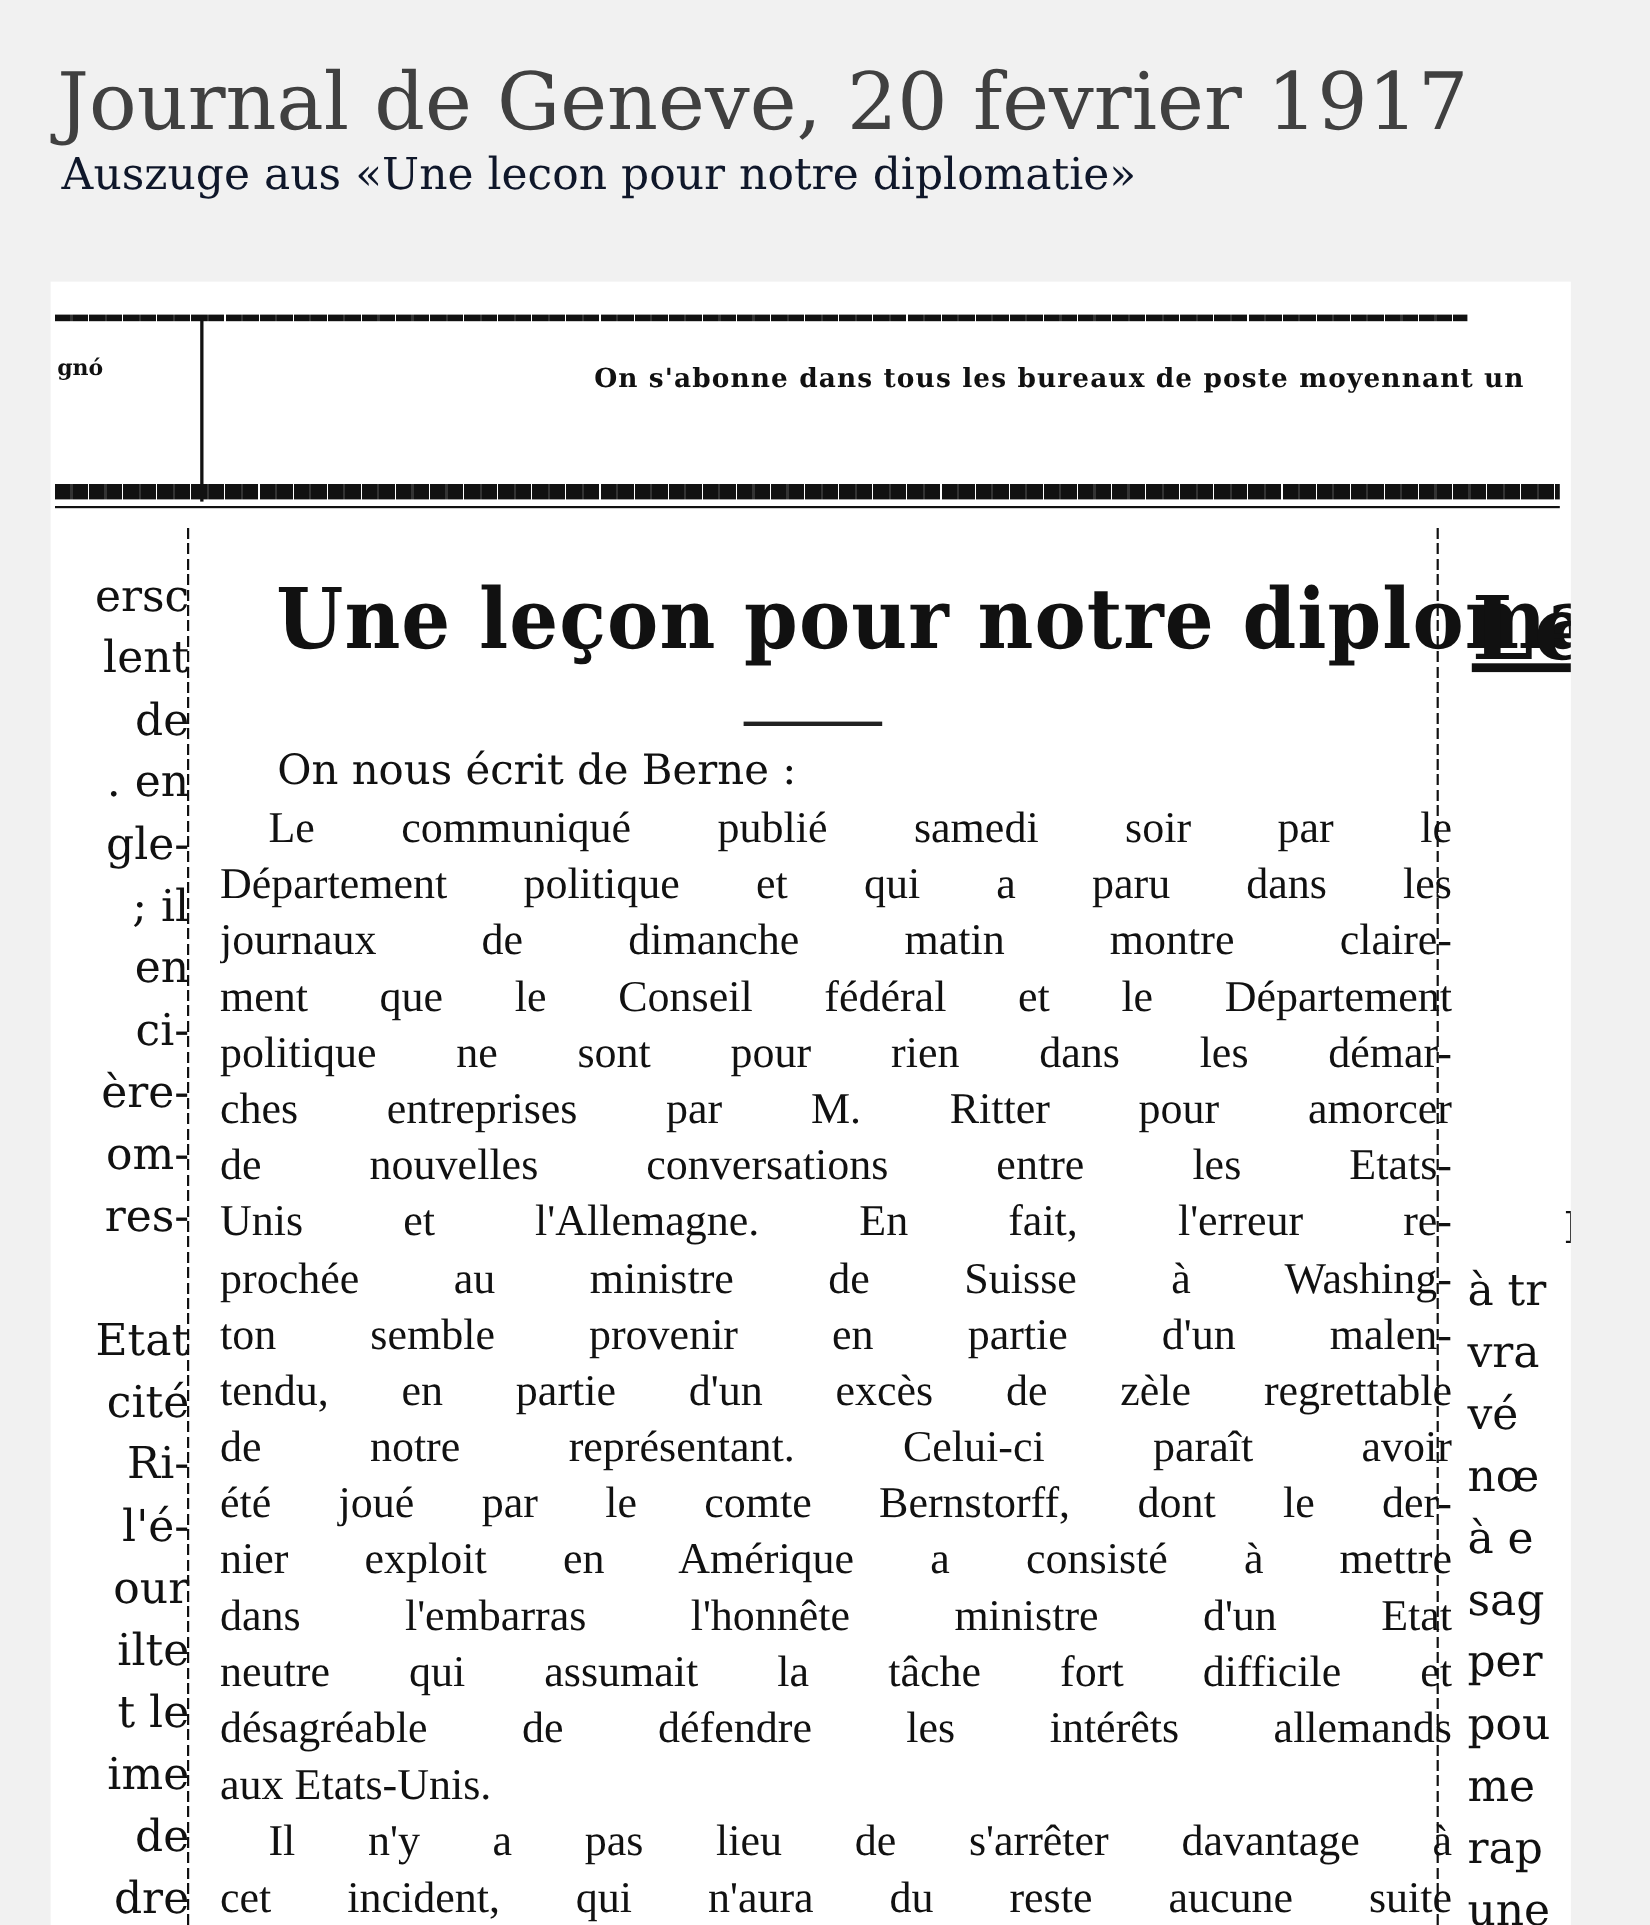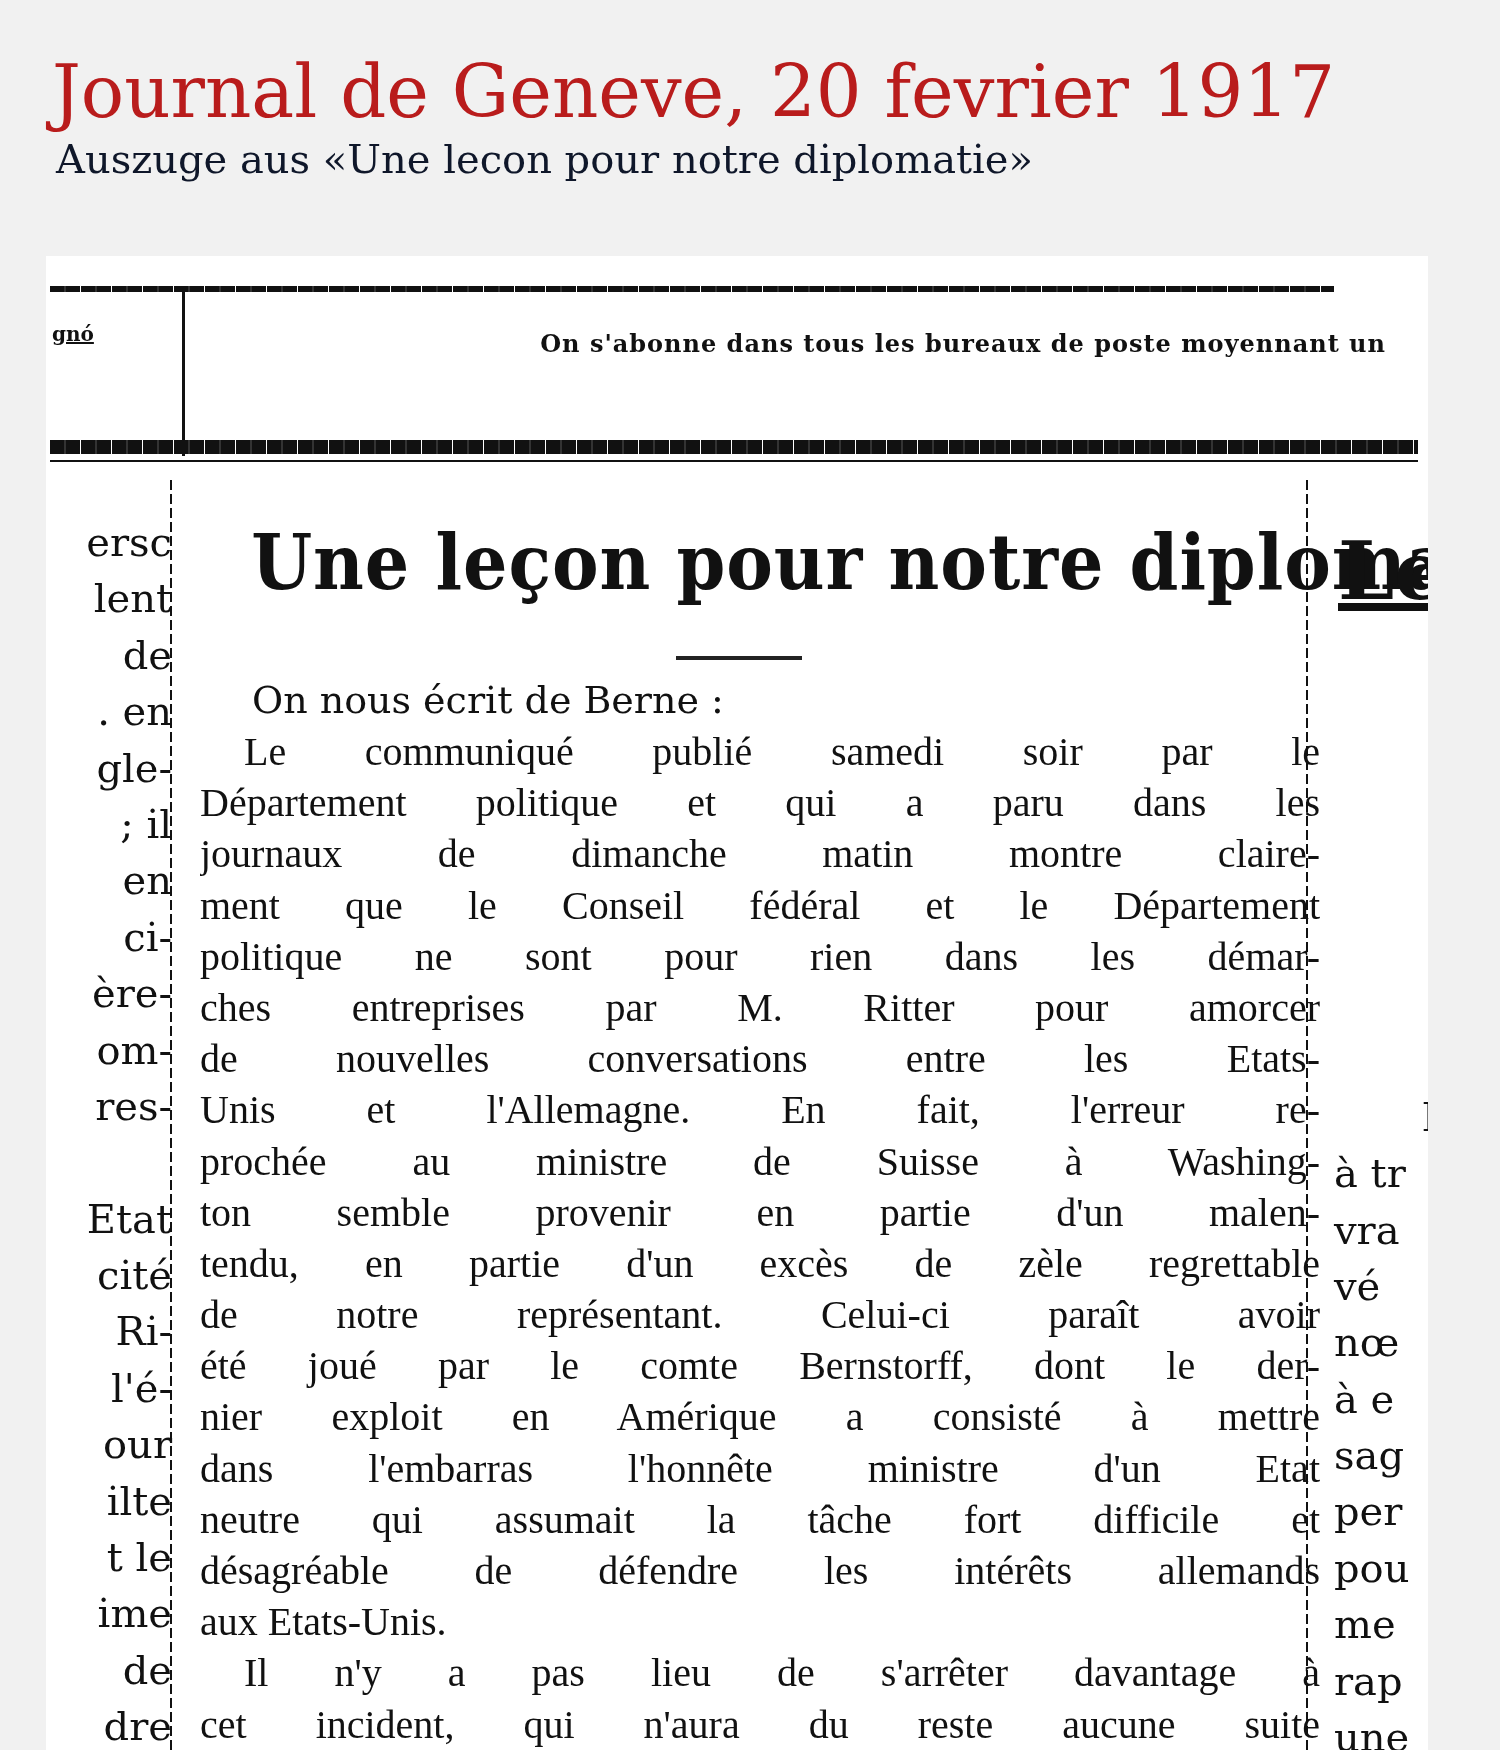--- a/index.html
+++ b/index.html
@@ -4,41 +4,41 @@
 <style>
   html, body { margin:0; padding:0; }
   body {
     width:1500px; height:1750px; overflow:hidden;
     background:#f1f1f1; position:relative;
     font-family:"DejaVu Serif", serif;
   }
   .page-title {
     position:absolute; left:52px; top:48px;
     font-family:"DejaVu Serif", serif; font-size:72px; line-height:88px;
-    color:#b91c1c; margin:0; font-weight:normal; white-space:nowrap;
+    color:#404040; margin:0; font-weight:normal; white-space:nowrap;
   }
   .page-subtitle {
     position:absolute; left:56px; top:134px;
     font-family:"DejaVu Serif", serif; font-size:40px; line-height:50px;
     color:#0f172a; white-space:nowrap;
   }
   .clipping {
     position:absolute; left:46px; top:256px; width:1382px; height:1494px;
     background:#fff; overflow:hidden;
   }
   .clip { position:absolute; color:#111; font-family:"DejaVu Serif", serif; }
   .rule { position:absolute; background:#111; }
   .rule.noisy { background:repeating-linear-gradient(90deg,#111 0 14px,#333 14px 16px,#111 16px 30px,#fff 30px 31px); }
   .vrule { position:absolute; width:3px; background:#111; }
   .vrule.dashed { background:repeating-linear-gradient(180deg,#111 0 10px,transparent 10px 14px); width:2px; }
   .masthead-note {
     left:200px; top:68px; width:1140px; text-align:right;
     font-size:24px; line-height:40px; font-weight:bold; letter-spacing:1px;
   }
-  .mast-frag { left:6px; top:66px; font-size:20px; font-weight:bold;text-decoration:underline; }
+  .mast-frag { left:6px; top:66px; font-size:20px; font-weight:bold; }
   .headline {
     left:160px; top:262px; width:1130px; text-align:center;
     font-size:76px; font-weight:bold; letter-spacing:1px; white-space:nowrap;
     font-family:"DejaVu Serif", serif; transform:scaleX(0.92); transform-origin:center;
   }
   .dash-sep { left:630px; top:400px; width:126px; height:4px; background:#222; position:absolute; }
   .byline { left:206px; top:418px; font-size:38px; line-height:52px; white-space:nowrap; }
   .body-text {
     left:154px; top:470px; width:1120px;
     font-size:40px; line-height:51.2px; text-align:justify; text-align-last:justify;font-family:Liberation Serif, serif;

